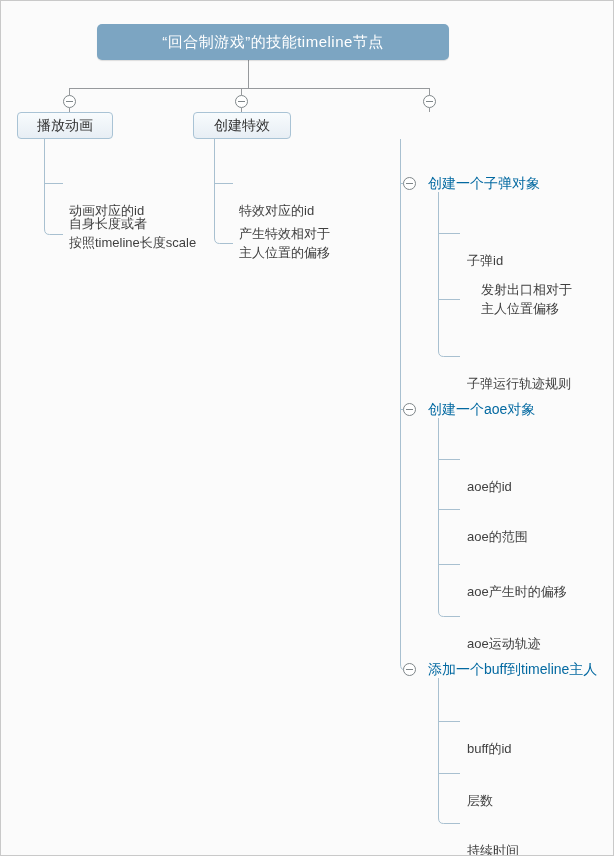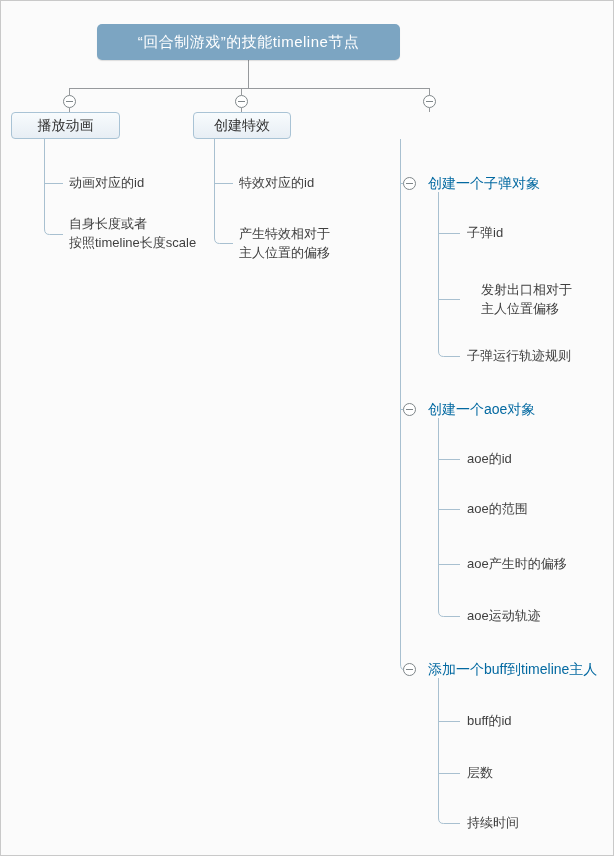--- a/index.html
+++ b/index.html
@@ -4,21 +4,21 @@
 <style>
   html,body{margin:0;padding:0;background:#fbfbfb;}
   #canvas{
     position:relative;width:614px;height:856px;
     background:#fbfbfb;border:1px solid #c9c9c9;box-sizing:border-box;
     font-family:"Liberation Sans","DejaVu Sans",sans-serif;
     overflow:hidden;
   }
   #wires{position:absolute;left:0;top:0;width:614px;height:856px;}
   .root-node{
-    position:absolute;left:96px;top:23px;width:303px;height:36px;
+    position:absolute;left:96px;top:23px;width:352px;height:36px;
     background:#7ca5c2;border-radius:5px;
     display:flex;align-items:center;justify-content:center;
     color:#fff;font-size:15px;letter-spacing:.5px;
     box-shadow:0 1px 1px rgba(0,0,0,.12);
     cursor:default;
   }
   .branch-box{
     position:absolute;height:27px;box-sizing:border-box;
     background:linear-gradient(#f8fbfd,#e7eef4);
     border:1px solid #a9c3d5;border-radius:4px;
@@ -27,21 +27,21 @@
     cursor:default;
   }
   .subtitle{
     position:absolute;height:20px;line-height:20px;
     color:#0369a1;font-size:14px;white-space:nowrap;cursor:default;
   }
   .leaf{
     position:absolute;line-height:19px;
     color:#3f3f3f;font-size:13px;white-space:pre-line;cursor:default;
   }
-  .leaf.single{height:20px;line-height:20px;white-space:nowrap;}
+  .leaf.single{height:20px;line-height:20px;white-space:nowrap;margin-top:28px;}
   .collapse{
     position:absolute;width:13px;height:13px;box-sizing:border-box;
     border:1px solid #7f8689;border-radius:50%;background:#fff;
     display:flex;align-items:center;justify-content:center;cursor:pointer;
   }
   .collapse .minus{width:7px;height:1px;background:#7f8689;}
 </style>
 </head>
 <body>
 
@@ -92,21 +92,21 @@
   <div class="collapse" style="left:62px;top:94px">
     <span class="minus"></span>
   </div>
   <div class="collapse" style="left:234px;top:94px">
     <span class="minus"></span>
   </div>
   <div class="collapse" style="left:422px;top:94px">
     <span class="minus"></span>
   </div>
 
-  <div class="branch-box" style="left:10px;top:111px;width:109px">播放动画</div>
+  <div class="branch-box" style="left:16px;top:111px;width:96px">播放动画</div>
   <div class="branch-box" style="left:192px;top:111px;width:98px">创建特效</div>
 
   <div class="leaf single" style="left:68px;top:172px">动画对应的id</div>
   <div class="leaf" style="left:68px;top:213px">自身长度或者
 按照timeline长度scale</div>
 
   <div class="leaf single" style="left:238px;top:172px">特效对应的id</div>
   <div class="leaf" style="left:238px;top:223px">产生特效相对于
 主人位置的偏移</div>
 

